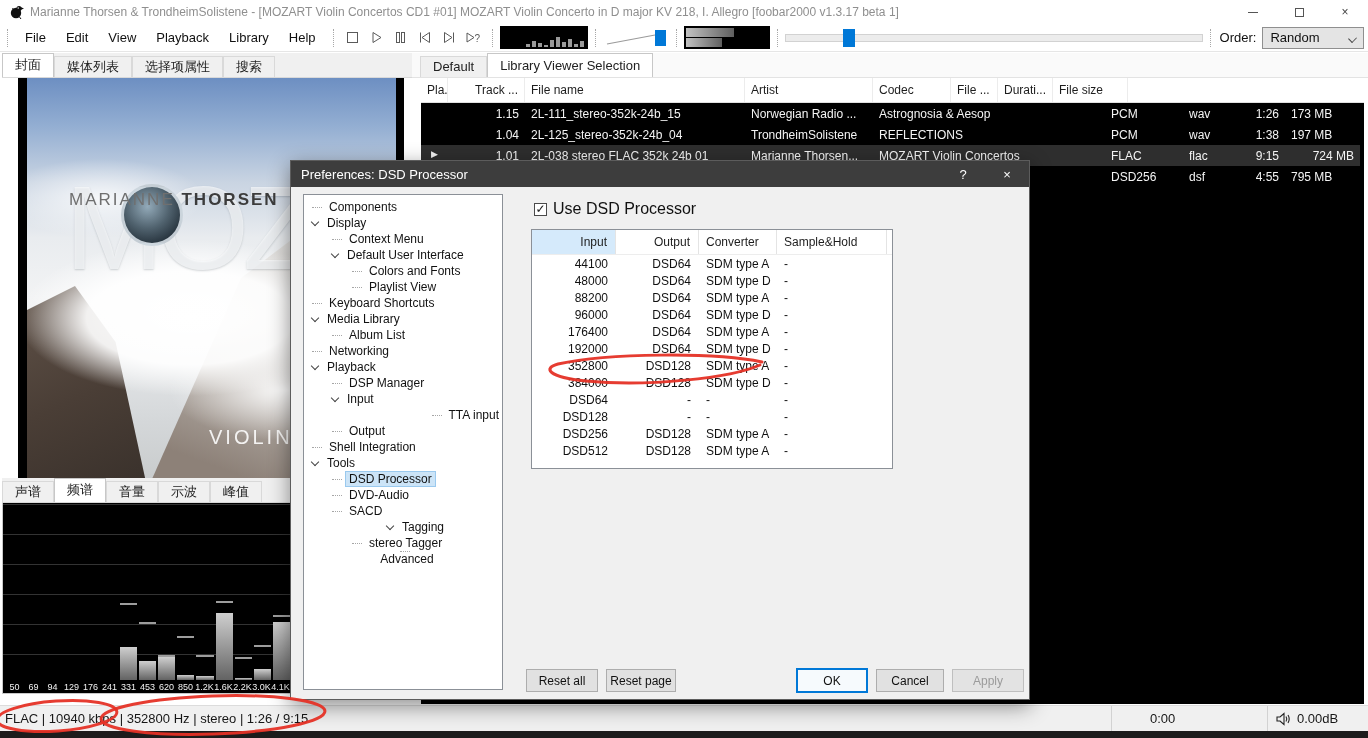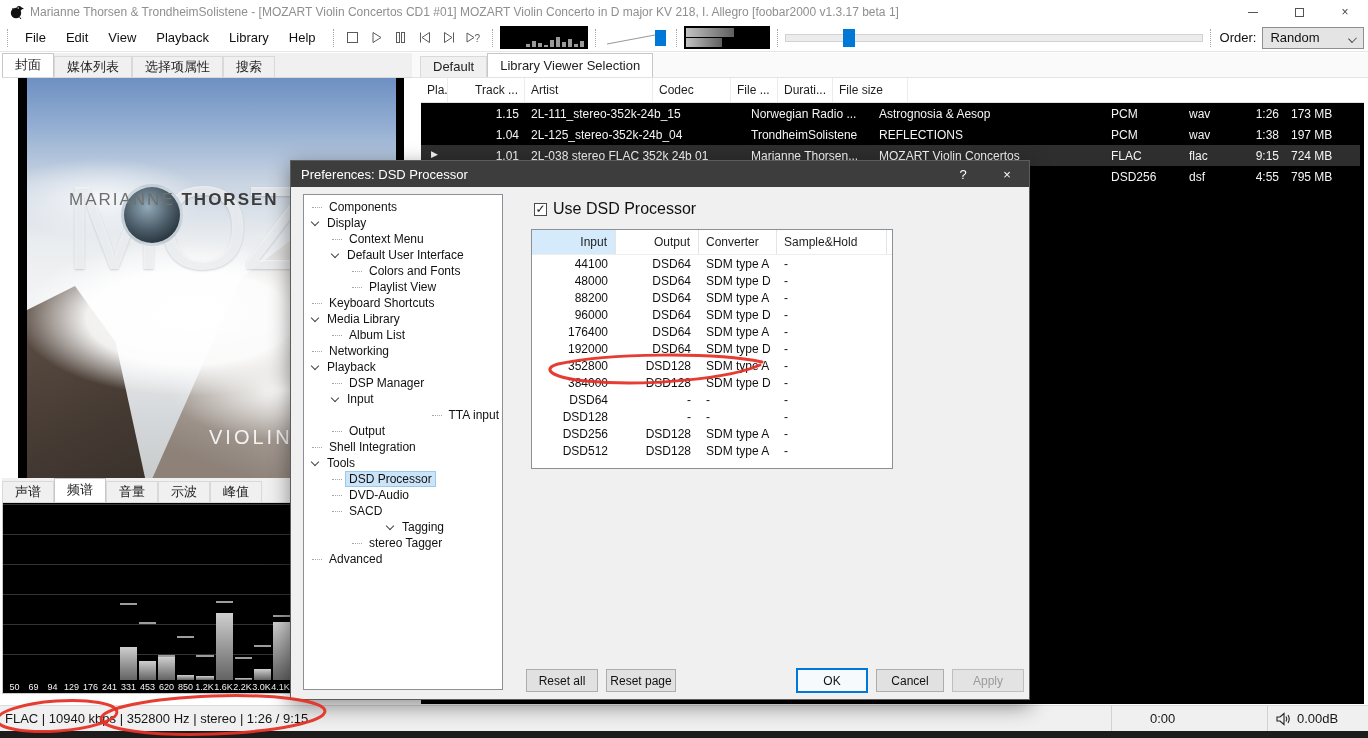--- a/index.html
+++ b/index.html
@@ -370,37 +370,38 @@
     </div>
     <div class="plrow sel" style="top: 42px;">
       <div class="plc c" style="width: 27px;">▶</div>
       <div class="plc r" style="width: 77px;">1.01</div>
       <div class="plc" style="width: 220px;">2L-038 stereo FLAC 352k 24b 01</div>
       <div class="plc" style="width: 128px;">Marianne Thorsen...</div>
       <div class="plc" style="width: 232px;">MOZART Violin Concertos</div>
       <div class="plc" style="width: 78px;">FLAC</div>
       <div class="plc" style="width: 47px;">flac</div>
       <div class="plc r" style="width: 55px;">9:15</div>
-      <div class="plc" style="width: 75px;">724 MB</div>
+      <div class="plc" style="width: 75px; text-align: right;">724 MB</div>
     </div>
     <div class="plrow" style="top: 63px;">
       <div class="plc c" style="width: 27px;"></div>
       <div class="plc r" style="width: 77px;"></div>
       <div class="plc" style="width: 220px;"></div>
       <div class="plc" style="width: 128px;"></div>
       <div class="plc" style="width: 232px;"></div>
       <div class="plc" style="width: 78px;">DSD256</div>
       <div class="plc" style="width: 47px;">dsf</div>
       <div class="plc r" style="width: 55px;">4:55</div>
       <div class="plc" style="width: 75px;">795 MB</div>
     </div>
   </div>
 <div class="pl-header" id="plheader">
     <div class="plh" style="width: 27px;">Pla...</div>
     <div class="plh r" style="width: 77px;">Track ...</div>
+    <div class="plh" style="width: 220px;">File name</div>
     <div class="plh" style="width: 128px;">Artist</div>
     <div class="plh" style="width: 78px;">Codec</div>
     <div class="plh" style="width: 47px;">File ...</div>
     <div class="plh r" style="width: 55px;">Durati...</div>
     <div class="plh" style="width: 75px;">File size</div>
   </div>
 
 <div class="statusbar">
   <div class="sb-left">FLAC | 10940 kbps | 352800 Hz | stereo | 1:26 / 9:15</div>
   <div style="flex:1"></div>
@@ -506,21 +507,21 @@
         <div class="tlabel">SACD</div>
       </div>
       <div class="trow" style="padding-left: 24px; justify-content: center;">
         <div class="tchev"></div>
         <div class="tlabel">Tagging</div>
       </div>
       <div class="trow" style="padding-left: 44px;">
         <div class="tstub"></div>
         <div class="tlabel">stereo Tagger</div>
       </div>
-      <div class="trow" style="padding-left: 4px;">
+      <div class="trow" style="padding-left: 4px; flex-direction: column;">
         <div class="tstub"></div>
         <div class="tlabel">Advanced</div>
       </div>
     </div>
 
   <div class="chkrow">
     <div class="chk" id="dsdchk">✓</div>
     <div class="chklabel">Use DSD Processor</div>
   </div>
 

